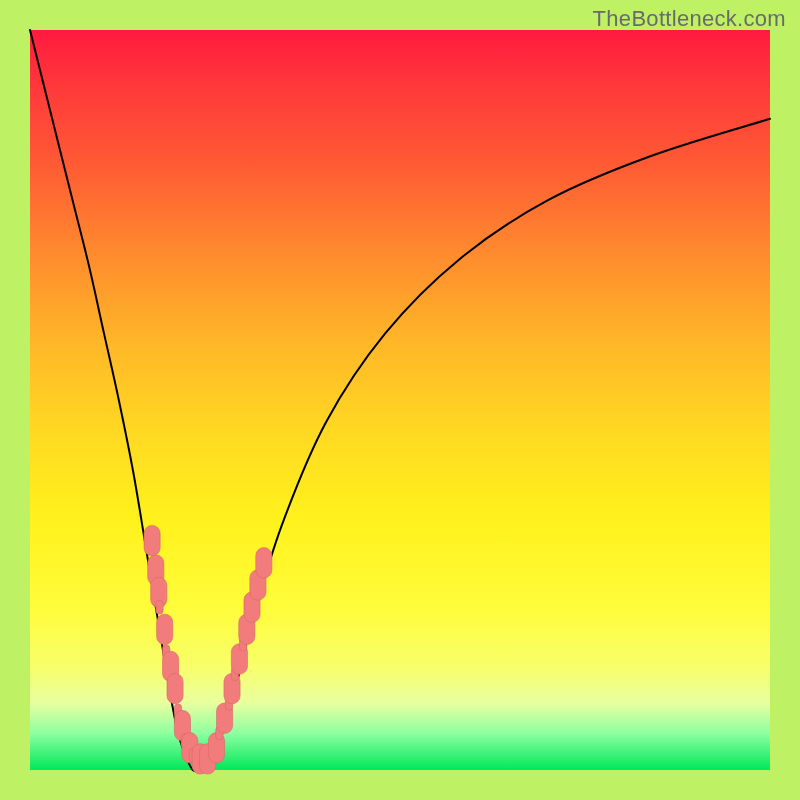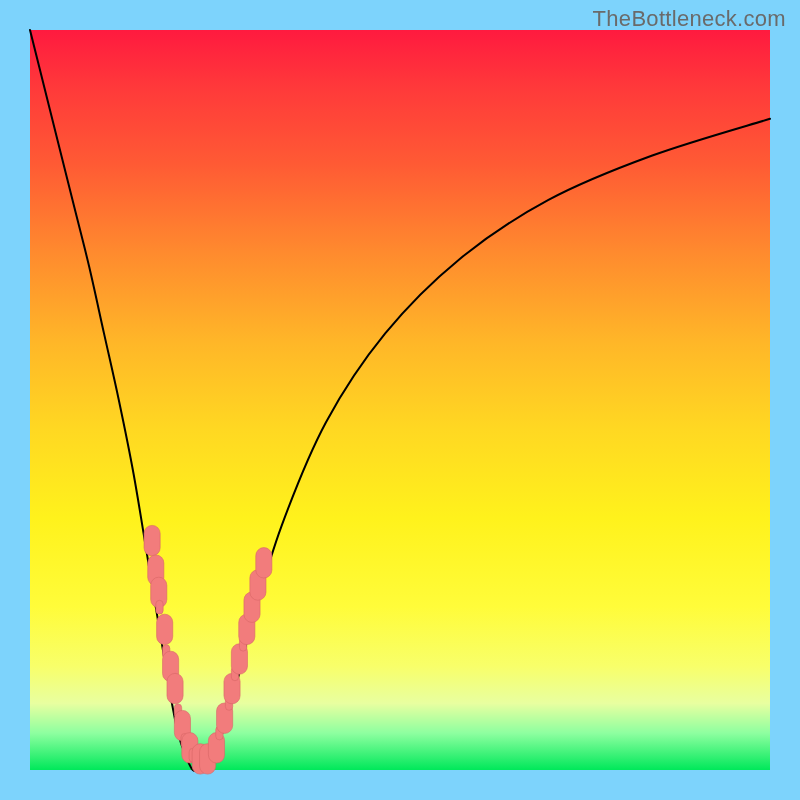--- a/index.html
+++ b/index.html
@@ -8,21 +8,21 @@
     width: 800px;
     height: 800px;
     overflow: hidden;
     background: #000;
     font-family: Arial, Helvetica, sans-serif;
   }
   .frame {
     position: relative;
     width: 800px;
     height: 800px;
-    background: #7dd3fc;
+    background: #bef264;
   }
   .plot {
     position: absolute;
     left: 30px;
     top: 30px;
     width: 740px;
     height: 740px;
     background: linear-gradient(
       to bottom,
       #ff1a3f 0%,

